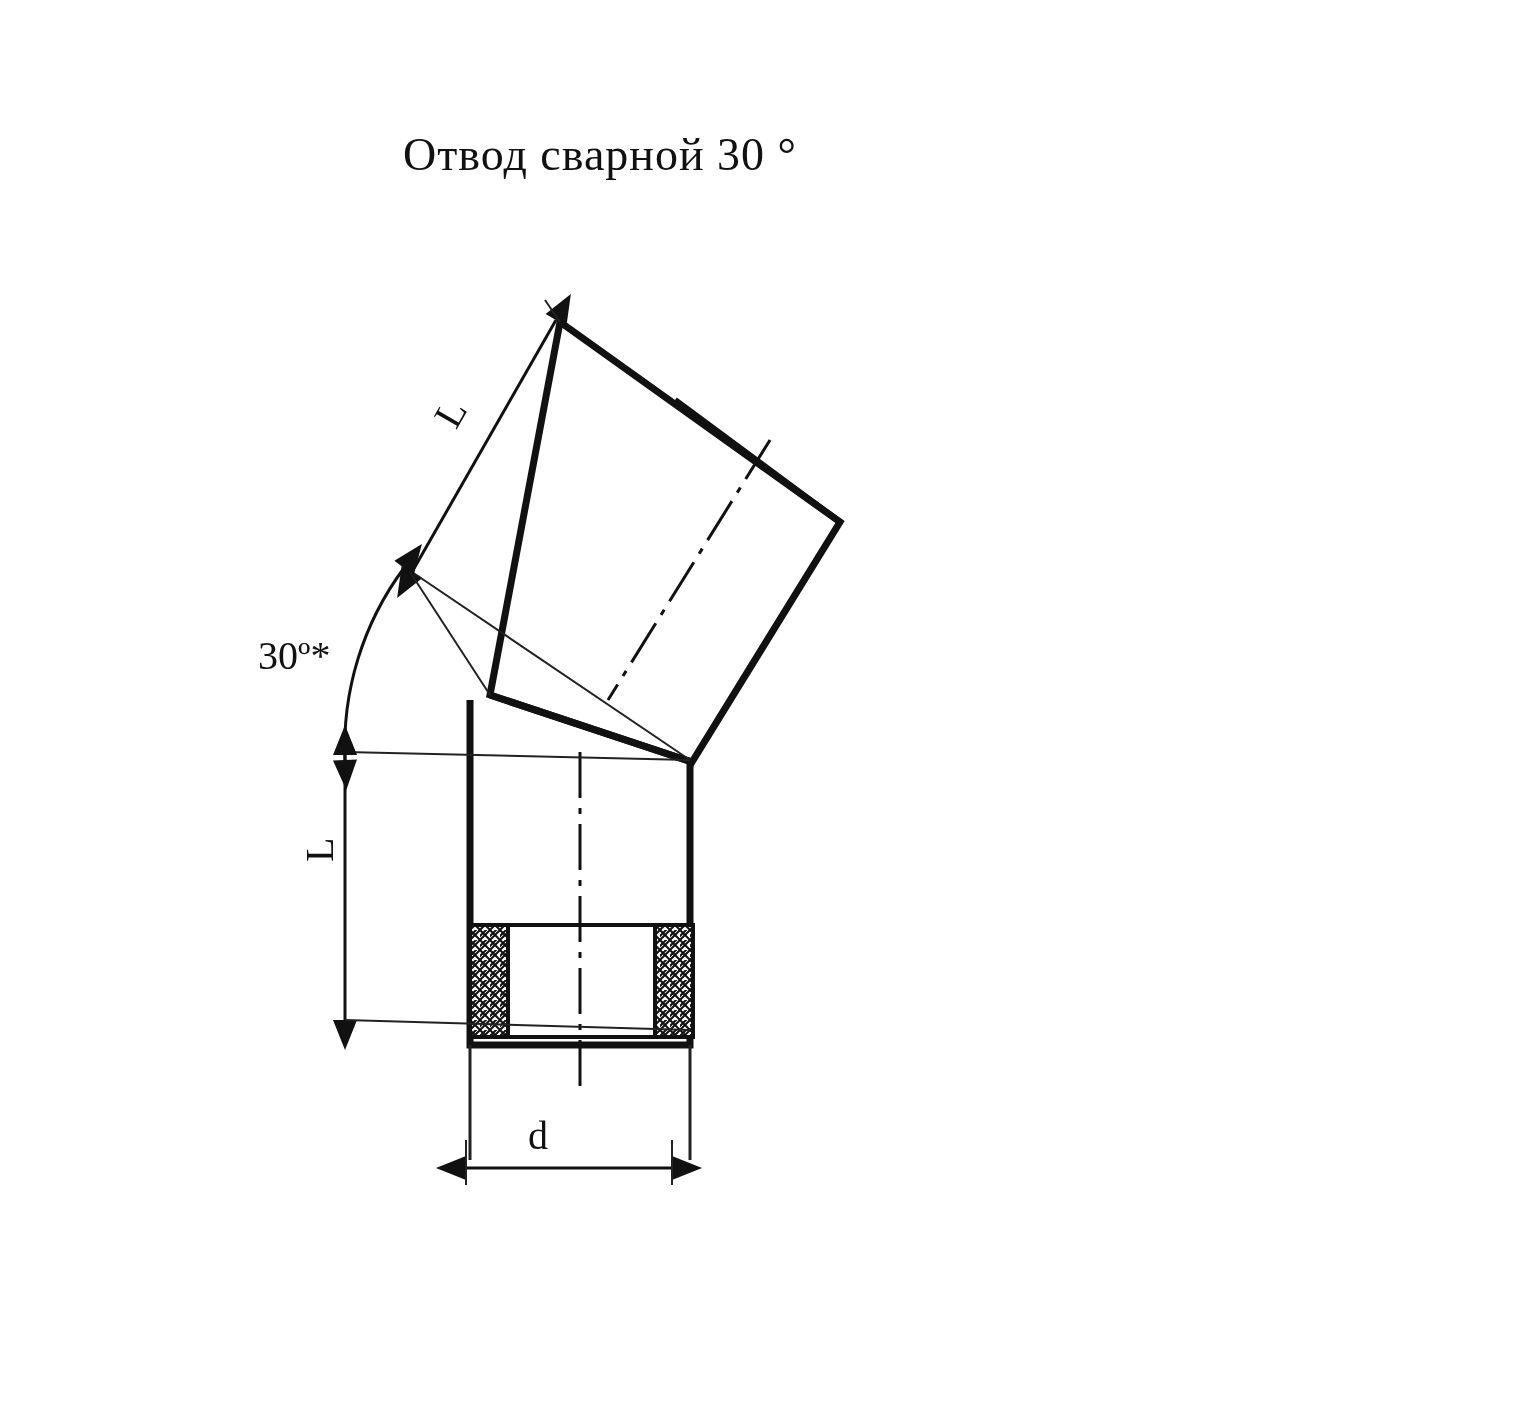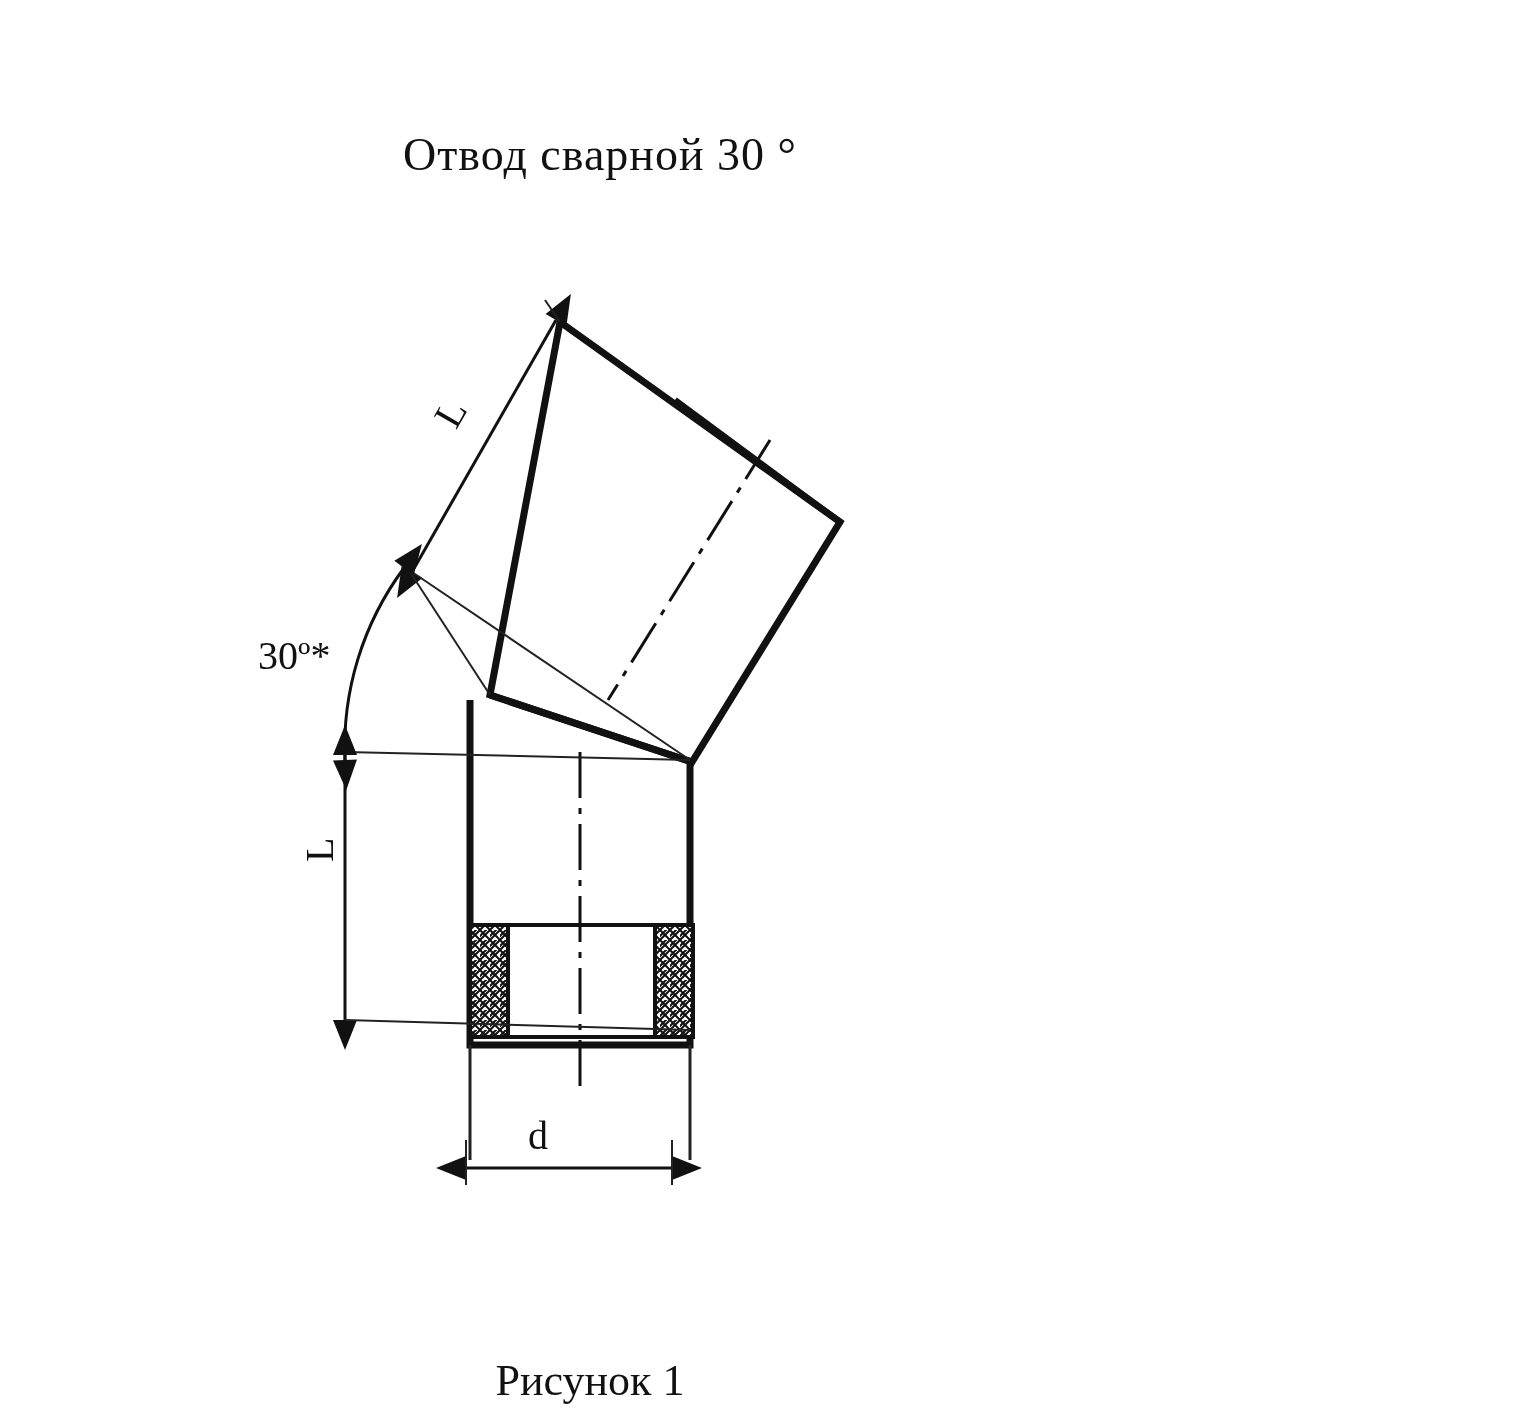--- a/index.html
+++ b/index.html
@@ -150,15 +150,14 @@
       <path d="M466,1140 L466,1185" stroke="#222222" stroke-width="2" fill="none"></path>
       <path d="M672,1140 L672,1185" stroke="#222222" stroke-width="2" fill="none"></path>
     </g>
   </svg>
 
   <div class="label label-angle">30º*</div>
   <div class="label label-L-upper">L</div>
   <div class="label label-L-lower">L</div>
   <div class="label label-d">d</div>
 
-  <div class="caption">Рисунок 1</div>
 
 </div>
 
 </body></html>

